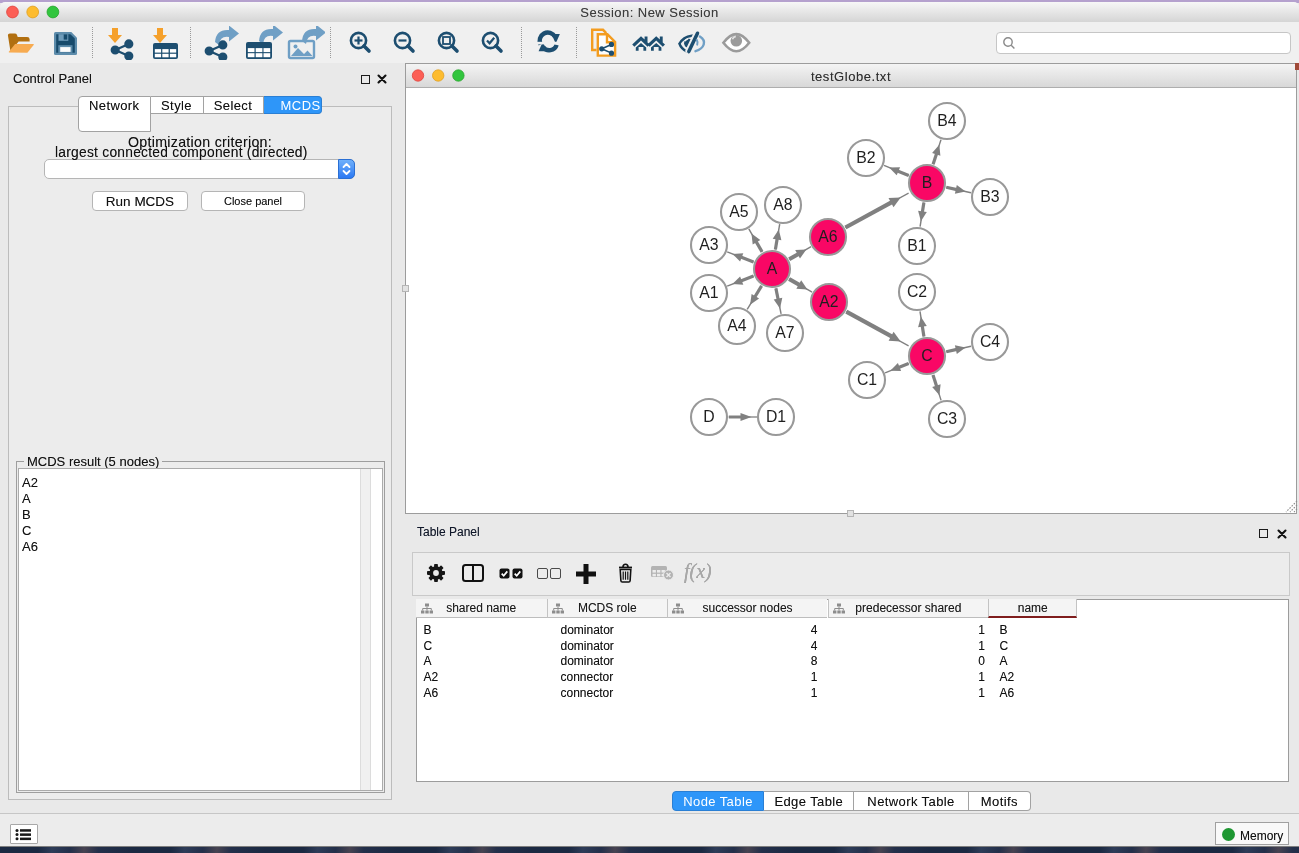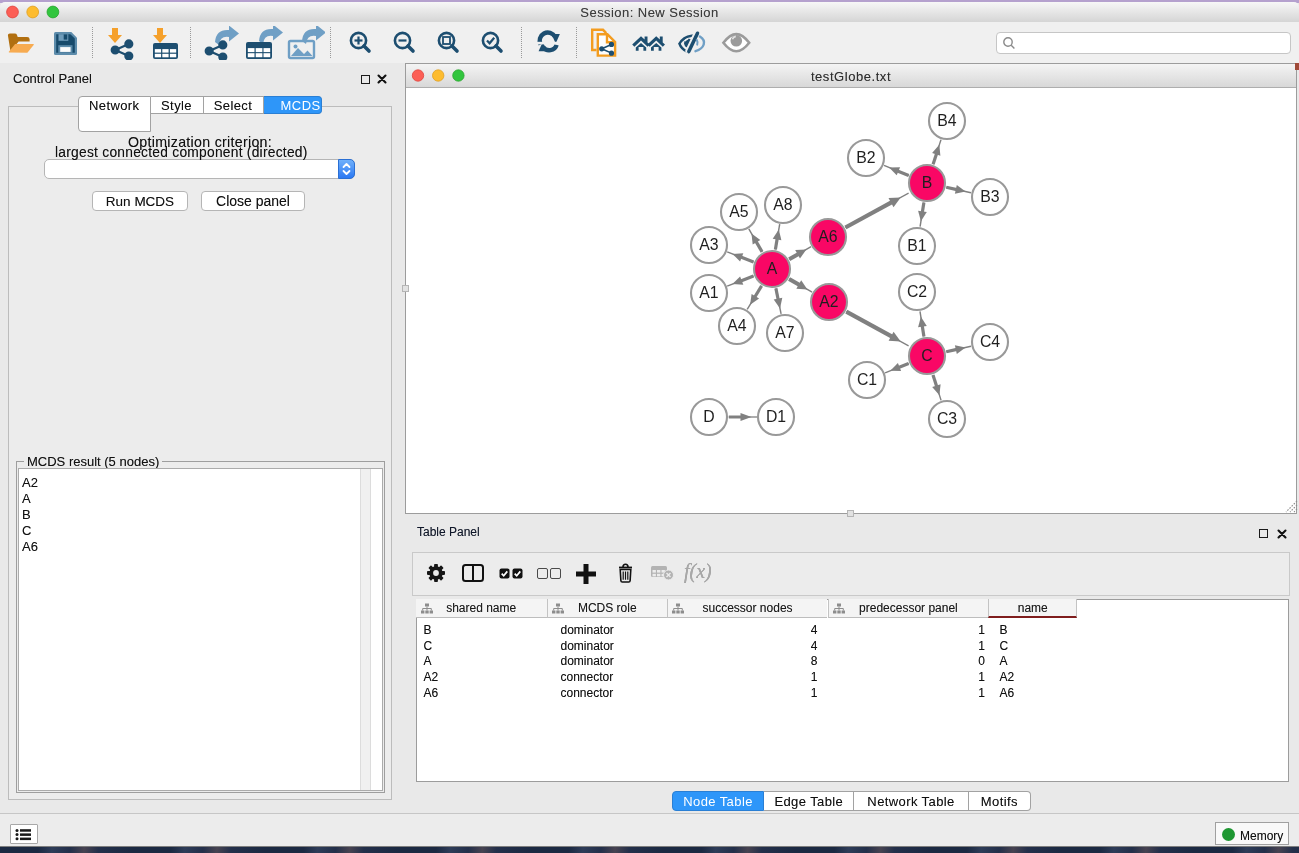--- a/index.html
+++ b/index.html
@@ -172,21 +172,21 @@
 <div style="position:absolute;left:263.5px;top:96px;width:58px;height:18px;background:#2e96f9;color:#fff;border:1px solid #2a7fd4;text-shadow:none;border-left:none;border-radius:0 4px 4px 0;box-sizing:border-box;text-align:right;font-size:13px;letter-spacing:0.4px;line-height:17px">MCDS</div>
 <div style="position:absolute;left:8px;top:134px;width:384px;text-align:center;font-size:14.2px;letter-spacing:0.3px;color:#111">Optimization criterion:</div>
 <div style="position:absolute;left:44px;top:159px;width:311px;height:20px;background:#fff;border:1px solid #b5b5b5;border-radius:5px;box-sizing:border-box"></div>
 <div style="position:absolute;left:55px;top:145px;font-size:13.8px;letter-spacing:0.25px;color:#111">largest connected component (directed)</div>
 <div style="position:absolute;left:338px;top:159px;width:17px;height:20px;background:linear-gradient(#6fb0fb,#2c79f3);border-radius:0 5px 5px 0;border:1px solid #2a6fd4;box-sizing:border-box"></div>
 <svg style="position:absolute;left:340px;top:161px" width="13" height="16" viewBox="0 0 13 16" fill="none" stroke="#fff" stroke-width="1.8" stroke-linecap="round" stroke-linejoin="round">
     <path d="M3.5,6 L6.5,3 L9.5,6"></path>
     <path d="M3.5,10 L6.5,13 L9.5,10"></path>
   </svg>
 <div style="position:absolute;left:92px;top:191px;width:96px;height:20px;background:#fff;border:1px solid #b5b5b5;border-radius:4px;box-sizing:border-box;text-align:center;font-size:13.5px;line-height:19px;color:#111">Run MCDS</div>
-<div style="position:absolute;left:201px;top:191px;width:104px;height:20px;background:#fff;border:1px solid #b5b5b5;border-radius:4px;box-sizing:border-box;text-align:center;font-size:14px;line-height:19px;color:#111">Close panel</div>
+<div style="position:absolute;left:201px;top:191px;width:104px;height:20px;background:#fff;border:1px solid #b5b5b5;border-radius:4px;box-sizing:border-box;text-align:center;font-size:11px;line-height:19px;color:#111">Close panel</div>
 <div style="position:absolute;left:16px;top:461px;width:369px;height:332px;border:1px solid #9e9e9e;box-sizing:border-box"></div>
 <div style="position:absolute;left:24px;top:454px;font-size:13px;color:#111;background:#ececec;padding:0 3px">MCDS result (5 nodes)</div>
 <div style="position:absolute;left:18px;top:468px;width:365px;height:323px;background:#fff;border:1px solid #ababab;box-sizing:border-box"></div>
 <div style="position:absolute;left:360px;top:469px;width:11px;height:321px;background:#f0f0f0;border-left:1px solid #dcdcdc;border-right:1px solid #dcdcdc;box-sizing:border-box"></div>
 <div style="position:absolute;left:22px;top:475px;font-size:13px;color:#111;line-height:15.9px">A2<br>A<br>B<br>C<br>A6</div>
 <div style="position:absolute;left:405px;top:63px;width:892px;height:451px;background:#fff;border:1px solid #9c9c9c;box-sizing:border-box"></div>
 <div style="position:absolute;left:406px;top:64px;width:890px;height:24px;background:linear-gradient(#f4f4f4,#d8d8d8);border-bottom:1px solid #aeaeae;box-sizing:border-box"></div>
 <svg style="position:absolute;left:406px;top:64px" width="72" height="24" viewBox="0 0 72 24">
     <circle cx="12.0" cy="11.5" r="5.7" fill="#fc5f56" stroke="#e0443d" stroke-width="0.8"></circle>
     <circle cx="32.2" cy="11.5" r="5.7" fill="#fdbc2f" stroke="#dfa023" stroke-width="0.8"></circle>
@@ -385,21 +385,21 @@
     <g fill="#8d8d8d">
       <rect x="4" y="0.5" width="4" height="3"></rect>
       <rect x="0" y="7.5" width="3.4" height="3"></rect>
       <rect x="4.3" y="7.5" width="3.4" height="3"></rect>
       <rect x="8.6" y="7.5" width="3.4" height="3"></rect>
     </g>
     <g stroke="#8d8d8d" stroke-width="1" fill="none">
       <path d="M6,3.5 V5.5 M1.7,7.5 V5.5 H10.3 V7.5 M6,5.5 V7.5"></path>
     </g>
   </svg>
-<div style="position:absolute;left:827.5px;top:599px;width:160.79999999999995px;height:19px;background:#f4f4f4;border-left:1px solid #c3c3c3;border-bottom:1px solid #bdbdbd;box-sizing:border-box;text-align:center;font-size:12px;line-height:18px;color:#1a1a1a">predecessor panel</div>
+<div style="position:absolute;left:827.5px;top:599px;width:160.79999999999995px;height:19px;background:#f4f4f4;border-left:1px solid #c3c3c3;border-bottom:1px solid #bdbdbd;box-sizing:border-box;text-align:center;font-size:12px;line-height:18px;color:#1a1a1a">predecessor shared</div>
 <svg style="position:absolute;left:833.0px;top:602.5px" width="12" height="12" viewBox="0 0 12 12">
     <g fill="#8d8d8d">
       <rect x="4" y="0.5" width="4" height="3"></rect>
       <rect x="0" y="7.5" width="3.4" height="3"></rect>
       <rect x="4.3" y="7.5" width="3.4" height="3"></rect>
       <rect x="8.6" y="7.5" width="3.4" height="3"></rect>
     </g>
     <g stroke="#8d8d8d" stroke-width="1" fill="none">
       <path d="M6,3.5 V5.5 M1.7,7.5 V5.5 H10.3 V7.5 M6,5.5 V7.5"></path>
     </g>

